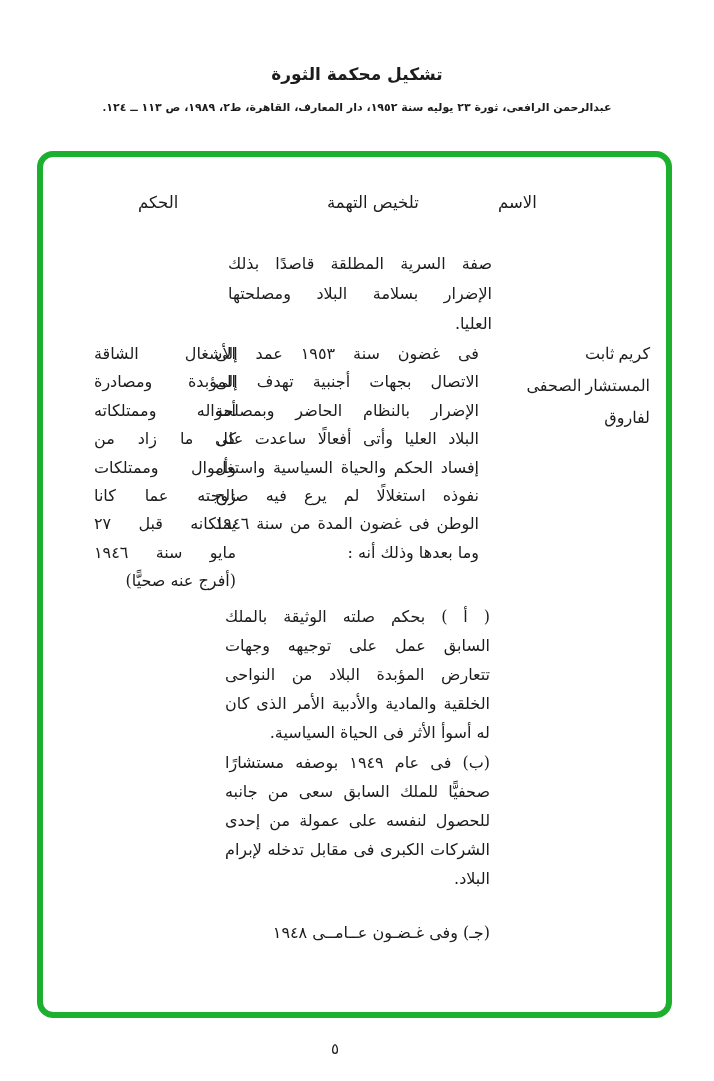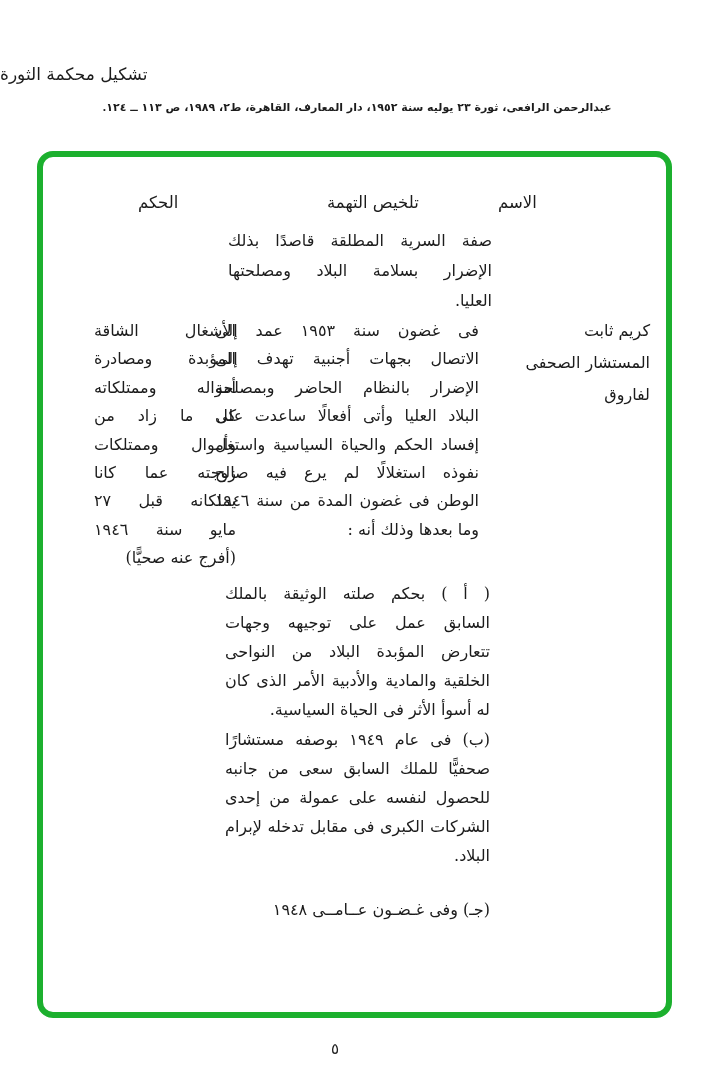--- a/index.html
+++ b/index.html
@@ -4,37 +4,37 @@
 <style>
   html,body { margin:0; padding:0; background:#ffffff; }
   .page {
     position:relative; width:714px; height:1081px; background:#ffffff;
     overflow:hidden; direction:rtl;
     font-family:"DejaVu Serif","DejaVu Sans",serif;
     color:#1c1c1c;
   }
   .doc-title {
     position:absolute; top:64px; left:0; width:100%;
-    text-align:left; font-size:17px; font-weight:normal; letter-spacing:.5px;
+    text-align:center; font-size:17px; font-weight:bold; letter-spacing:.5px;
   }
   .doc-source {
     position:absolute; top:101px; left:0; width:100%;
     text-align:center; font-size:11px; font-weight:bold; white-space:nowrap;
   }
   .hl-box {
     position:absolute; left:37px; top:151px; width:635px; height:867px;
     box-sizing:border-box; border:6px solid #1cb02e; border-radius:16px;
     background:transparent;
   }
   .abs { position:absolute; }
   .col-head { font-size:16.5px; white-space:nowrap; }
-  .tblock { font-size:16px; }
+  .tblock { font-size:16px;margin-top:23px; }
   .tline { text-align:justify; text-align-last:justify; }
   .tline-last { text-align-last:right; }
-  .lines-plain .tline, .lines-plain .tline-last { text-align:right; text-align-last:right; }
+  .lines-plain .tline, .lines-plain .tline-last { text-align:right; text-align-last:right;font-family:Liberation Serif, serif; }
   .cont-para   { width:264px; line-height:30px; }
   .name-col    { width:175px; line-height:32px; }
   .charge-col  { width:264px; line-height:28.4px; }
   .verdict-col { width:142px; line-height:28.4px; }
   .section     { width:265px; line-height:29px; }
   .page-number {
     position:absolute; top:1040px; left:0; width:670px;
     text-align:center; font-size:15px;
   }
 </style>

